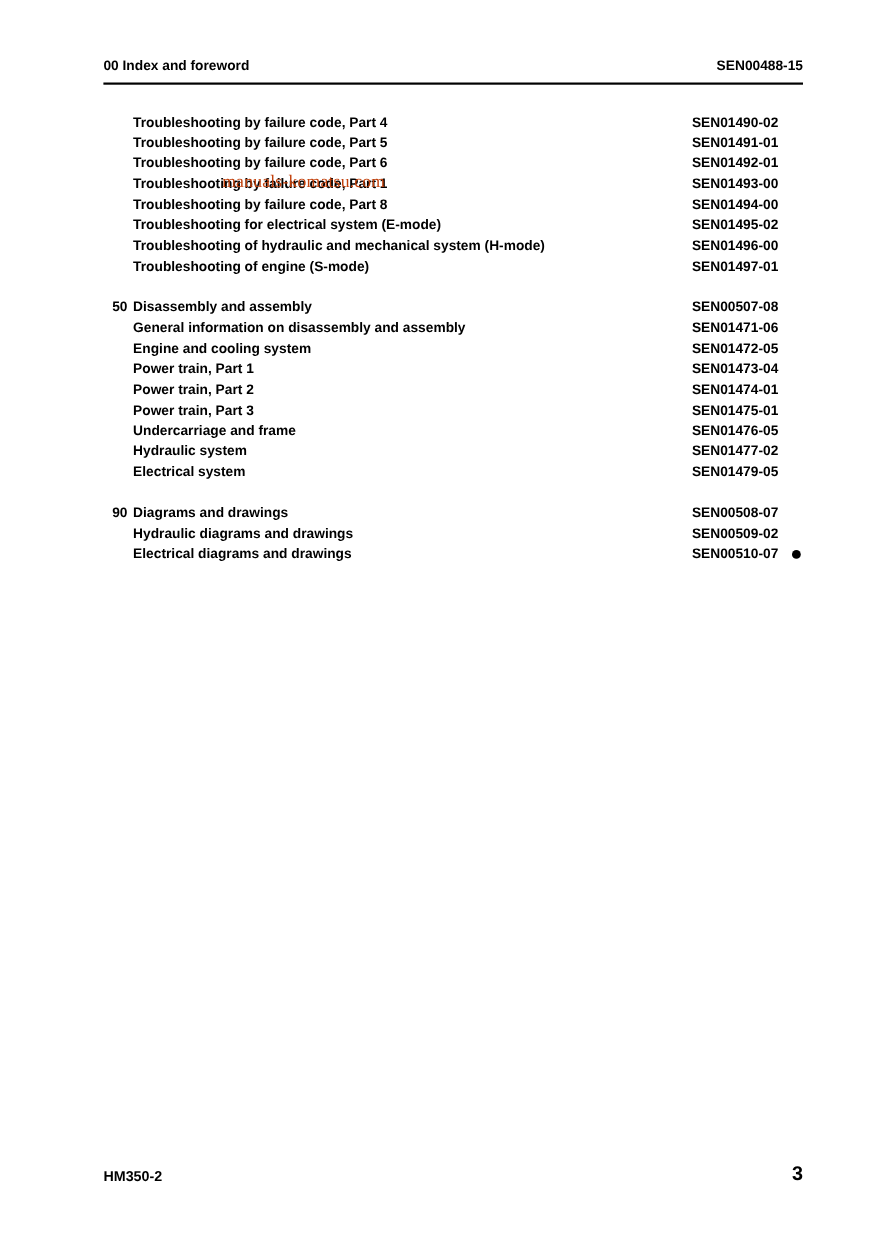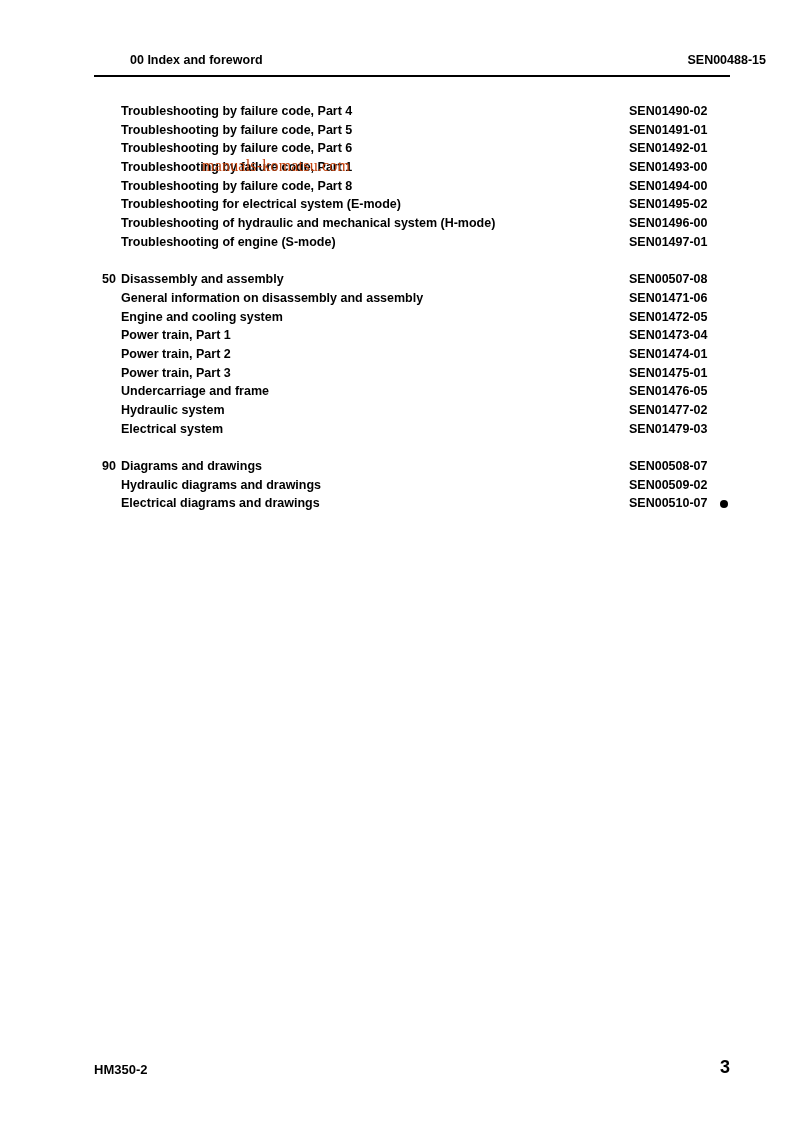--- a/index.html
+++ b/index.html
@@ -1,18 +1,18 @@
 <!DOCTYPE html>
 <html><head>
 <meta charset="utf-8">
 <style>
   html, body { margin: 0; padding: 0; background: #ffffff; }
   body { width: 794px; height: 1123px; position: relative; overflow: hidden;
          font-family: "Liberation Sans", sans-serif; color: #000; }
-  .header { position: absolute; left: 94px; top: 53px; width: 636px; height: 16px; margin-left: 36px; }
+  .header { position: absolute; left: 94px; top: 53px; width: 636px; height: 16px; }
   .header-left { position: absolute; left: 0; top: 0; font-size: 12.5px; font-weight: bold; }
   .header-right { position: absolute; right: 0; top: 0; font-size: 12.5px; font-weight: bold; }
   .header-rule { position: absolute; left: 94px; top: 75px; width: 636px; height: 2px; background: #000; }
 
   .toc { position: absolute; left: 94px; top: 102px; width: 640px; }
   .row { position: relative; height: 18.7px; font-size: 12.5px; line-height: 18.7px; font-weight: bold; }
   .row .num { position: absolute; left: 8px; top: 0; }
   .row .title { position: absolute; left: 27px; top: 0; white-space: nowrap; }
   .row .code { position: absolute; left: 535px; top: 0; white-space: nowrap; }
   .row .mark { position: absolute; left: 626px; top: 6px; width: 8px; height: 8px; border-radius: 50%; background: #000; }
@@ -97,21 +97,21 @@
   <div class="row">
       <span class="title">Undercarriage and frame</span>
       <span class="code">SEN01476-05</span>
     </div>
   <div class="row">
       <span class="title">Hydraulic system</span>
       <span class="code">SEN01477-02</span>
     </div>
   <div class="row">
       <span class="title">Electrical system</span>
-      <span class="code">SEN01479-03</span>
+      <span class="code">SEN01479-05</span>
     </div>
 
   <div class="gap"></div>
 
   <div class="row">
       <span class="num">90</span>
       <span class="title">Diagrams and drawings</span>
       <span class="code">SEN00508-07</span>
     </div>
   <div class="row">

